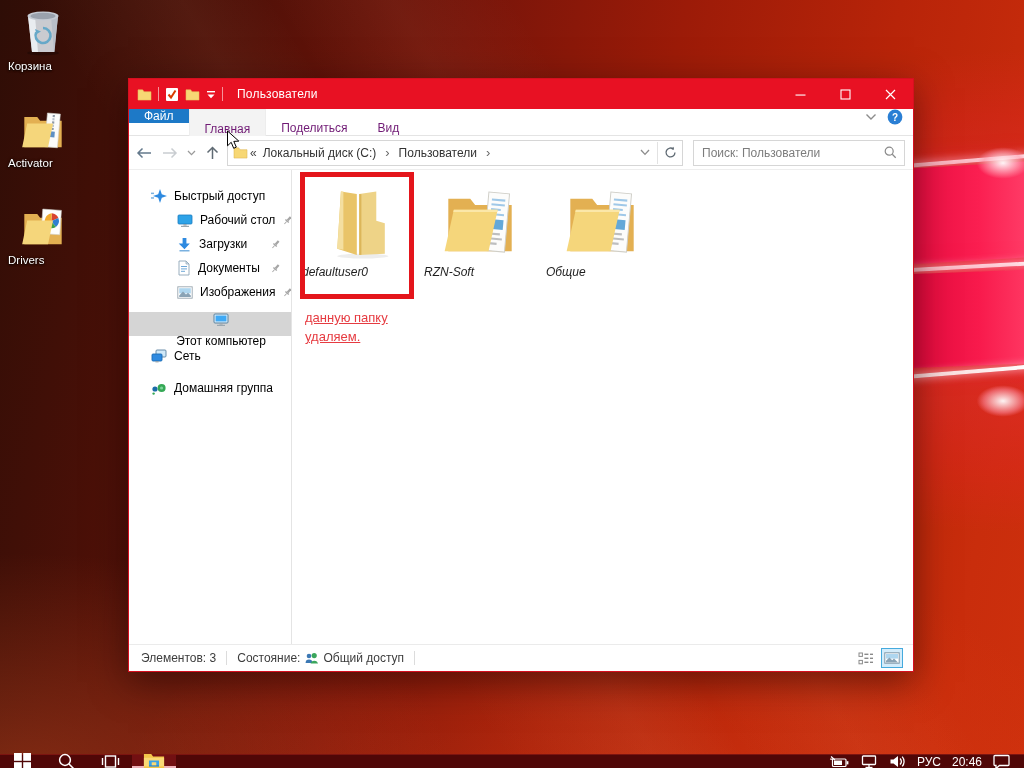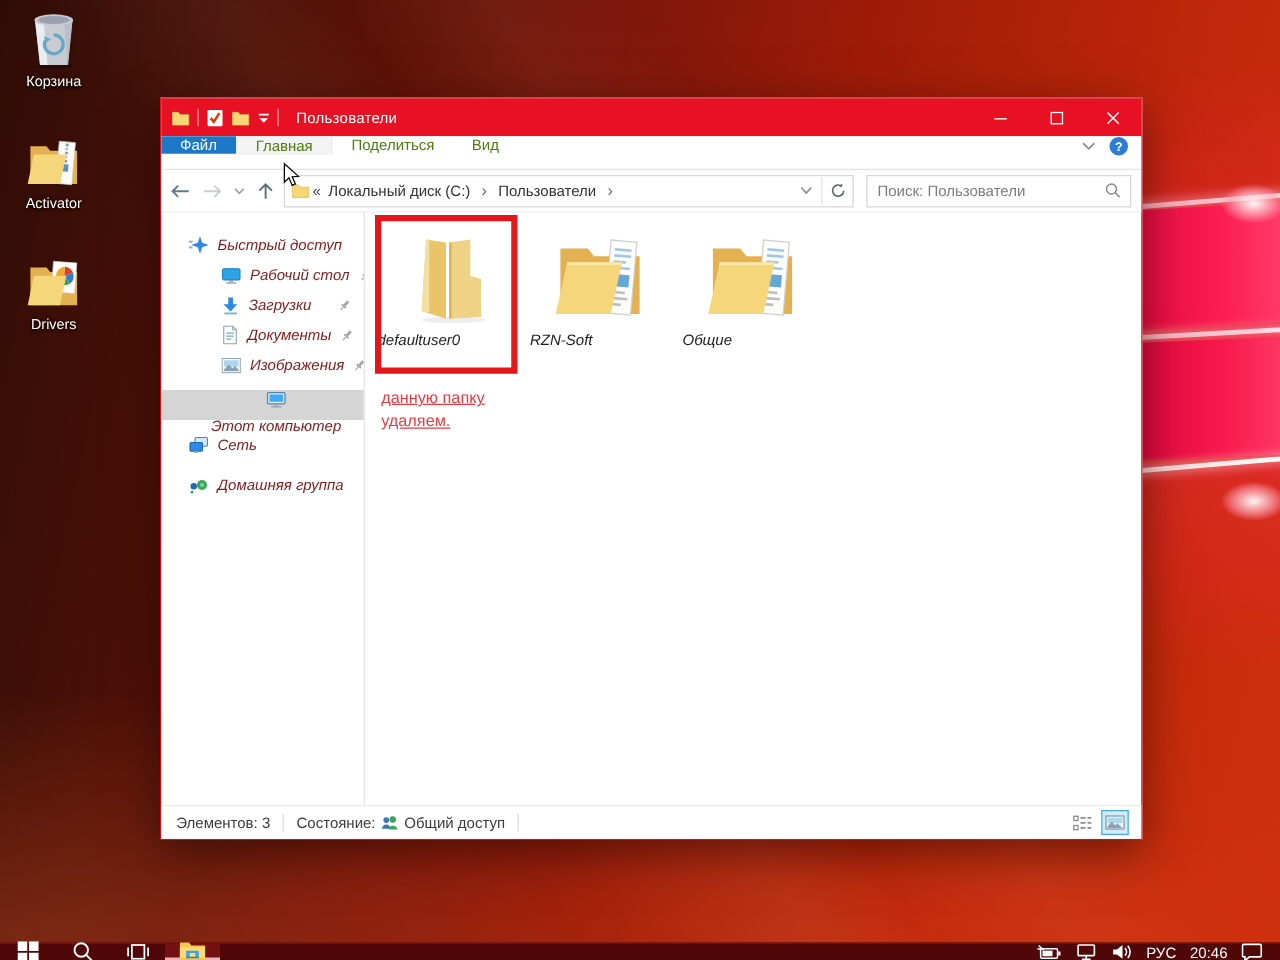--- a/index.html
+++ b/index.html
@@ -29,39 +29,39 @@
     background:linear-gradient(90deg,#e70a3e,#fb1f51 60%,#ff3f69);box-shadow:0 0 24px rgba(255,25,80,.55);}
   .hero .paneB{top:124px;height:94px;transform:skewY(-2.2deg);
     background:linear-gradient(90deg,#de0639,#f81a4c 60%,#ff3a64);box-shadow:0 0 24px rgba(255,25,80,.5);}
   .hero .flare{position:absolute;right:-14px;width:70px;height:42px;border-radius:50%;
     background:radial-gradient(closest-side, rgba(255,255,255,.95), rgba(255,150,170,.5) 55%, transparent 75%);}
   .hero .flareTop{top:-6px;}
   .hero .flareBottom{top:232px;}
 
   
   .dicons{position:absolute;left:8px;top:6px;width:70px;}
-  .dicon{width:70px;margin-bottom:30px;text-align:center;cursor:default;}
+  .dicon{width:70px;margin-bottom:30px;cursor:default;}
   .dicon .dico{height:50px;display:flex;align-items:flex-end;justify-content:center;}
   .dicon .dlabel{display:block;margin-top:4px;font-size:11.5px;color:#fff;
     text-shadow:0 1px 2px rgba(0,0,0,.9),0 0 3px rgba(0,0,0,.6);line-height:13px;}
   .dicon.gap1{margin-bottom:28px;}
 
   
   .explorer{position:absolute;left:128px;top:78px;width:786px;height:594px;box-sizing:border-box;
     background:#fff;border:1px solid #d60f1f;box-shadow:0 10px 34px rgba(20,0,0,.5);
     display:flex;flex-direction:column;font-size:12px;color:#1e1e1e;}
   .titlebar{height:30px;background:#e81123;display:flex;align-items:center;flex:0 0 auto;}
   .qat{display:flex;align-items:center;gap:6px;padding-left:8px;}
   .qat .qsep{width:1px;height:14px;background:rgba(255,255,255,.55);}
   .win-title{color:#fff;font-size:12px;margin-left:14px;letter-spacing:.2px;}
   .wbtns{margin-left:auto;display:flex;height:100%;}
   .wbtn{width:45px;height:100%;display:flex;align-items:center;justify-content:center;}
 
   .tabsrow{height:26px;display:flex;align-items:flex-start;border-bottom:1px solid #e4e4e4;flex:0 0 auto;background:#fff;}
-  .tab{display:flex;align-items:center;padding:0 15px;font-size:12px;color:#4d7c0f;}
+  .tab{display:flex;align-items:center;padding:12px 15px;font-size:12px;color:#701a75;}
   .tab.file{background:#1d79c7;color:#fff;padding:0 15px;}
   .tab.hover{background:#f3f3f3;border:1px solid #ededed;border-bottom:none;}
   .tabsrow .rightctl{margin-left:auto;display:flex;align-items:center;gap:10px;padding-right:10px;}
 
   .addrrow{height:33px;display:flex;align-items:center;padding:0 8px 0 2px;border-bottom:1px solid #eee;flex:0 0 auto;background:#fff;}
   .navbtn{width:26px;height:26px;display:flex;align-items:center;justify-content:center;}
   .addressbox{flex:1;height:24px;border:1px solid #d6d6d6;display:flex;align-items:center;
     margin-left:2px;background:#fff;min-width:0;}
   .addressbox .crumbtxt{white-space:nowrap;color:#333;}
   .addressbox .guil{color:#444;margin:0 6px 0 2px;}
@@ -73,21 +73,21 @@
   .searchbox input{border:none;outline:none;flex:1;font:12px "Liberation Sans","DejaVu Sans",sans-serif;
     color:#555;padding:0 4px 0 8px;min-width:0;background:transparent;}
   .searchbox input::placeholder{color:#7c7c7c;opacity:1;}
 
   .contentrow{flex:1;display:flex;min-height:0;}
   .sidebar{width:162px;flex:0 0 auto;padding-top:14px;overflow:hidden;}
   .sbitem{height:24px;display:flex;align-items:center;gap:7px;padding-left:22px;position:relative;}
   .sbitem.child{padding-left:48px;}
   .sbitem.root-gap{margin-top:8px;}
   .sbitem.selected{background:#d5d5d5;flex-direction:column;}
-  .sbitem .sblabel{font-size:12px;color:#7f1d1d;white-space:nowrap;font-style:italic;}
+  .sbitem .sblabel{font-size:12px;color:#000000;white-space:nowrap;}
   .sbitem .pin{margin-left:auto;margin-right:10px;display:flex;}
   .vdivider{width:1px;background:#e4e4e4;flex:0 0 auto;}
   .mainpane{flex:1;position:relative;padding:11px 0 0 10px;box-sizing:border-box;}
   .tiles{display:flex;gap:10px;}
   .tile{width:112px;font-style:italic;}
   .tile .ticon{height:82px;display:flex;align-items:center;justify-content:center;}
   .tile .tlabel{font-size:12px;color:#1e1e1e;margin-top:2px;}
   .redbox{position:absolute;left:8px;top:2px;width:114px;height:127px;
     border:5px solid #e4151b;box-sizing:border-box;pointer-events:none;}
   .annotation{position:absolute;left:13px;top:138px;font-size:13px;line-height:19px;color:#e63b41;text-decoration:underline;}

